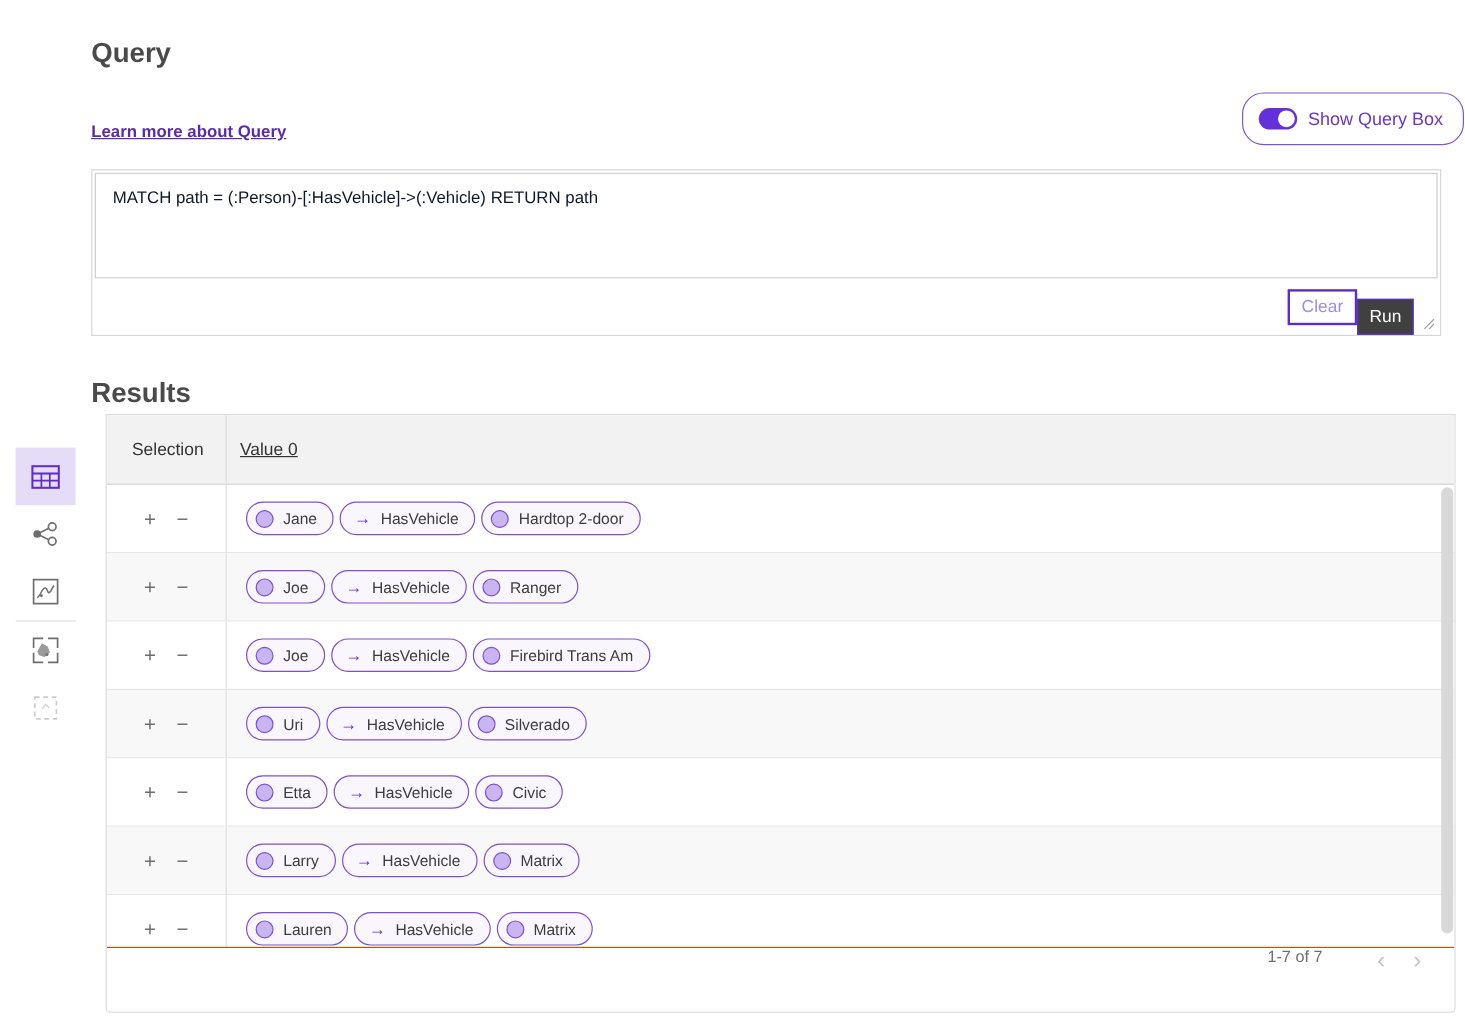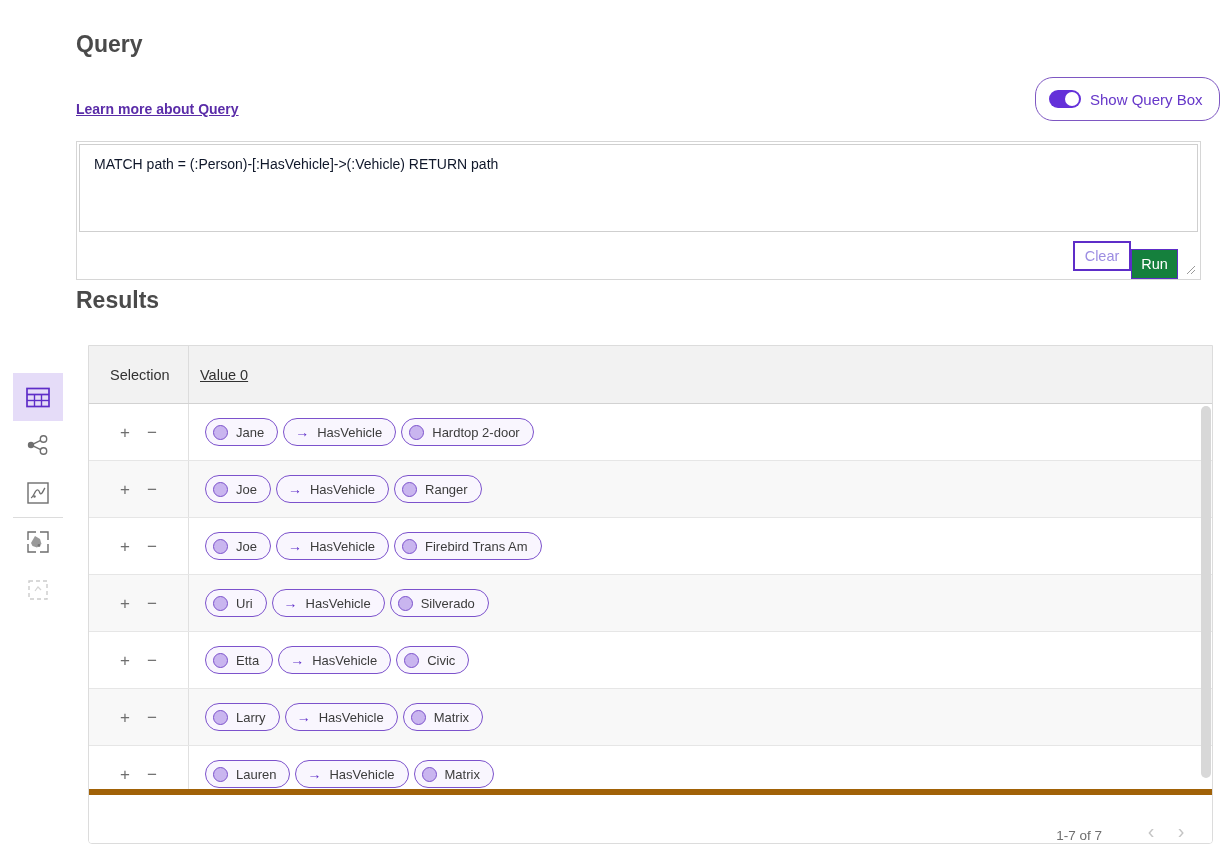--- a/index.html
+++ b/index.html
@@ -3,21 +3,21 @@
 <meta charset="utf-8">
 <style>
   * { margin:0; padding:0; box-sizing:border-box; }
   html,body { background:#ffffff; }
   body { font-family:"Liberation Sans", sans-serif; color:#4c4c4c; }
   #app { position:relative; width:1221px; height:854px; background:#fff; overflow:hidden; }
 
   
   .h1 { position:absolute; left:76px; font-size:23px; font-weight:bold; color:#4a4a4a; }
   #query-title { top:31px; }
-  #results-title { top:287px; }
+  #results-title { top:314px; }
   #query-desc { position:absolute; left:76px; top:77px; font-size:14px; color:#4c4c4c; }
   #learn-link { position:absolute; left:76px; top:101px; font-size:14px; font-weight:bold;
                 color:#5a2ca8; text-decoration:underline; cursor:pointer; }
 
   
   #toggle-pill { position:absolute; left:1035px; top:77px; height:44px; display:flex;
                  align-items:center; gap:9px; padding:0 16px 0 13px; border:1px solid #7e57c2;
                  border-radius:18px; background:#fff; cursor:pointer; }
   .switch { width:32px; height:18px; border-radius:9px; background:#6430d9; position:relative; }
   .switch .knob { position:absolute; right:2px; top:2px; width:14px; height:14px;
@@ -29,21 +29,21 @@
                 border:1px solid #d6d6d6; background:#fff; }
   #query-input { position:absolute; left:2px; top:2px; right:2px; height:88px;
                  border:1px solid #cfcfcf; padding:11px 14px; font-size:14px; color:#0f172a;
                  font-family:"Liberation Sans", sans-serif; white-space:pre-wrap; cursor:text; }
   #resize-handle { position:absolute; right:4px; bottom:4px; width:10px; height:10px; }
   #query-footer { position:absolute; left:0; right:0; bottom:0; height:47px; display:flex;
                   align-items:center; justify-content:flex-end; padding-right:22px; }
   .btn { font-family:"Liberation Sans", sans-serif; font-size:14.5px; height:30px;
          display:flex; align-items:center; justify-content:center; cursor:pointer; }
   #clear-btn { width:58px; background:#fff; border:2px solid #5e2dc8; color:#9c8de2; }
-  #run-btn { width:47px; background:#15803d; border:1px solid #5e2dc8; color:#fff;margin-top:16px; }
+  #run-btn { width:47px; background:#404040; border:1px solid #5e2dc8; color:#fff;margin-top:16px; }
 
   
   #view-sidebar { position:absolute; left:13px; top:373px; width:50px; }
   .view-item { width:50px; height:48px; display:flex; align-items:center; justify-content:center;
                cursor:pointer; }
   .view-item.active { background:#e5dcf8; }
   .view-item svg { display:block; }
   .view-divider { height:1px; background:#dcdcdc; margin:0 0 0 0; }
   .view-item.disabled { cursor:default; }
 
@@ -70,21 +70,21 @@
           font-size:13px; color:#3c3c3c; cursor:pointer; white-space:nowrap; }
   .pill .dot { width:15px; height:15px; border-radius:50%; background:#c9b5ef;
                border:1px solid #7c52cc; flex:none; }
   .pill.edge { padding-left:11px; }
   .pill.edge .arrow { color:#5e2dc8; font-size:14px; line-height:1; }
 
   #table-scrollthumb { position:absolute; right:1px; top:60px; width:10px; height:372px;
                        background:#d8d8d8; border-radius:5px; cursor:pointer; }
 
   #table-footer { position:absolute; left:0; right:0; bottom:0; height:54px; background:#fff;
-                  border-top:6px solid #a16207; display:flex; align-items:flex-end;
+                  border-top:1px solid #a16207; display:flex; align-items:flex-start;
                   justify-content:flex-end; padding-right:16px; }
   #page-range { font-size:13.5px; color:#6e6e6e; margin-right:34px; }
   .chev { background:none; border:none; font-size:20px; color:#c4c4c4; cursor:pointer;
           width:30px; text-align:center; font-family:"Liberation Sans", sans-serif; }
 </style>
 </head>
 <body>
 
 <div id="app">
 

